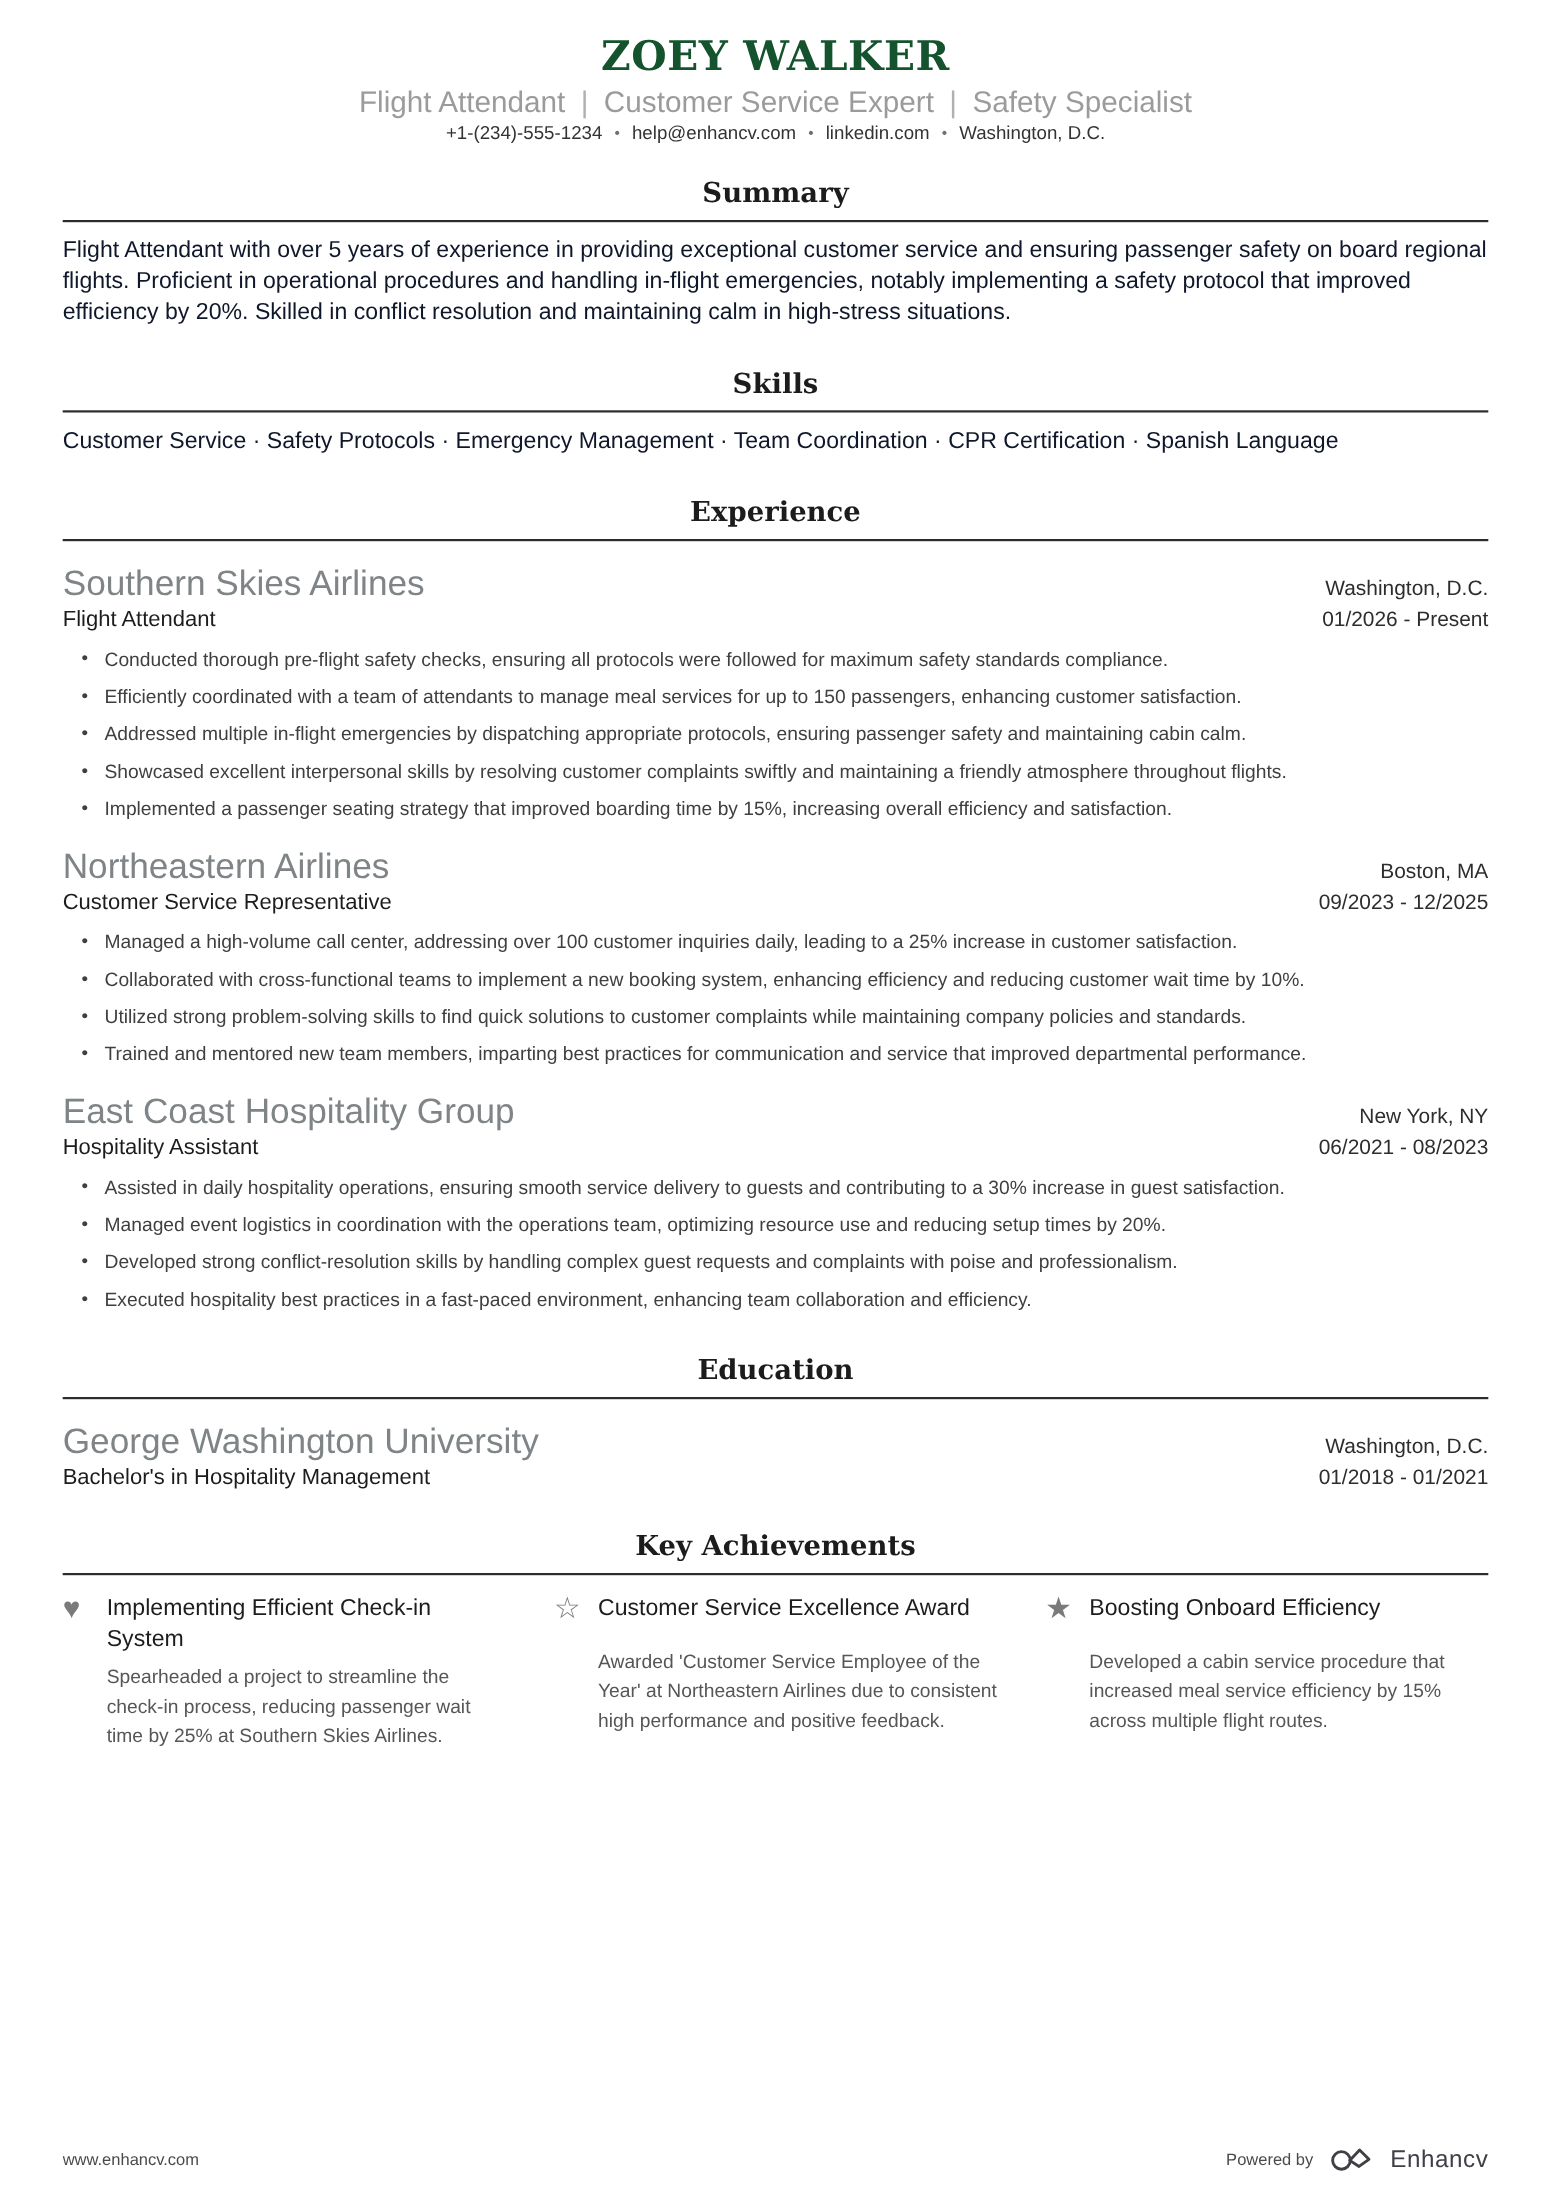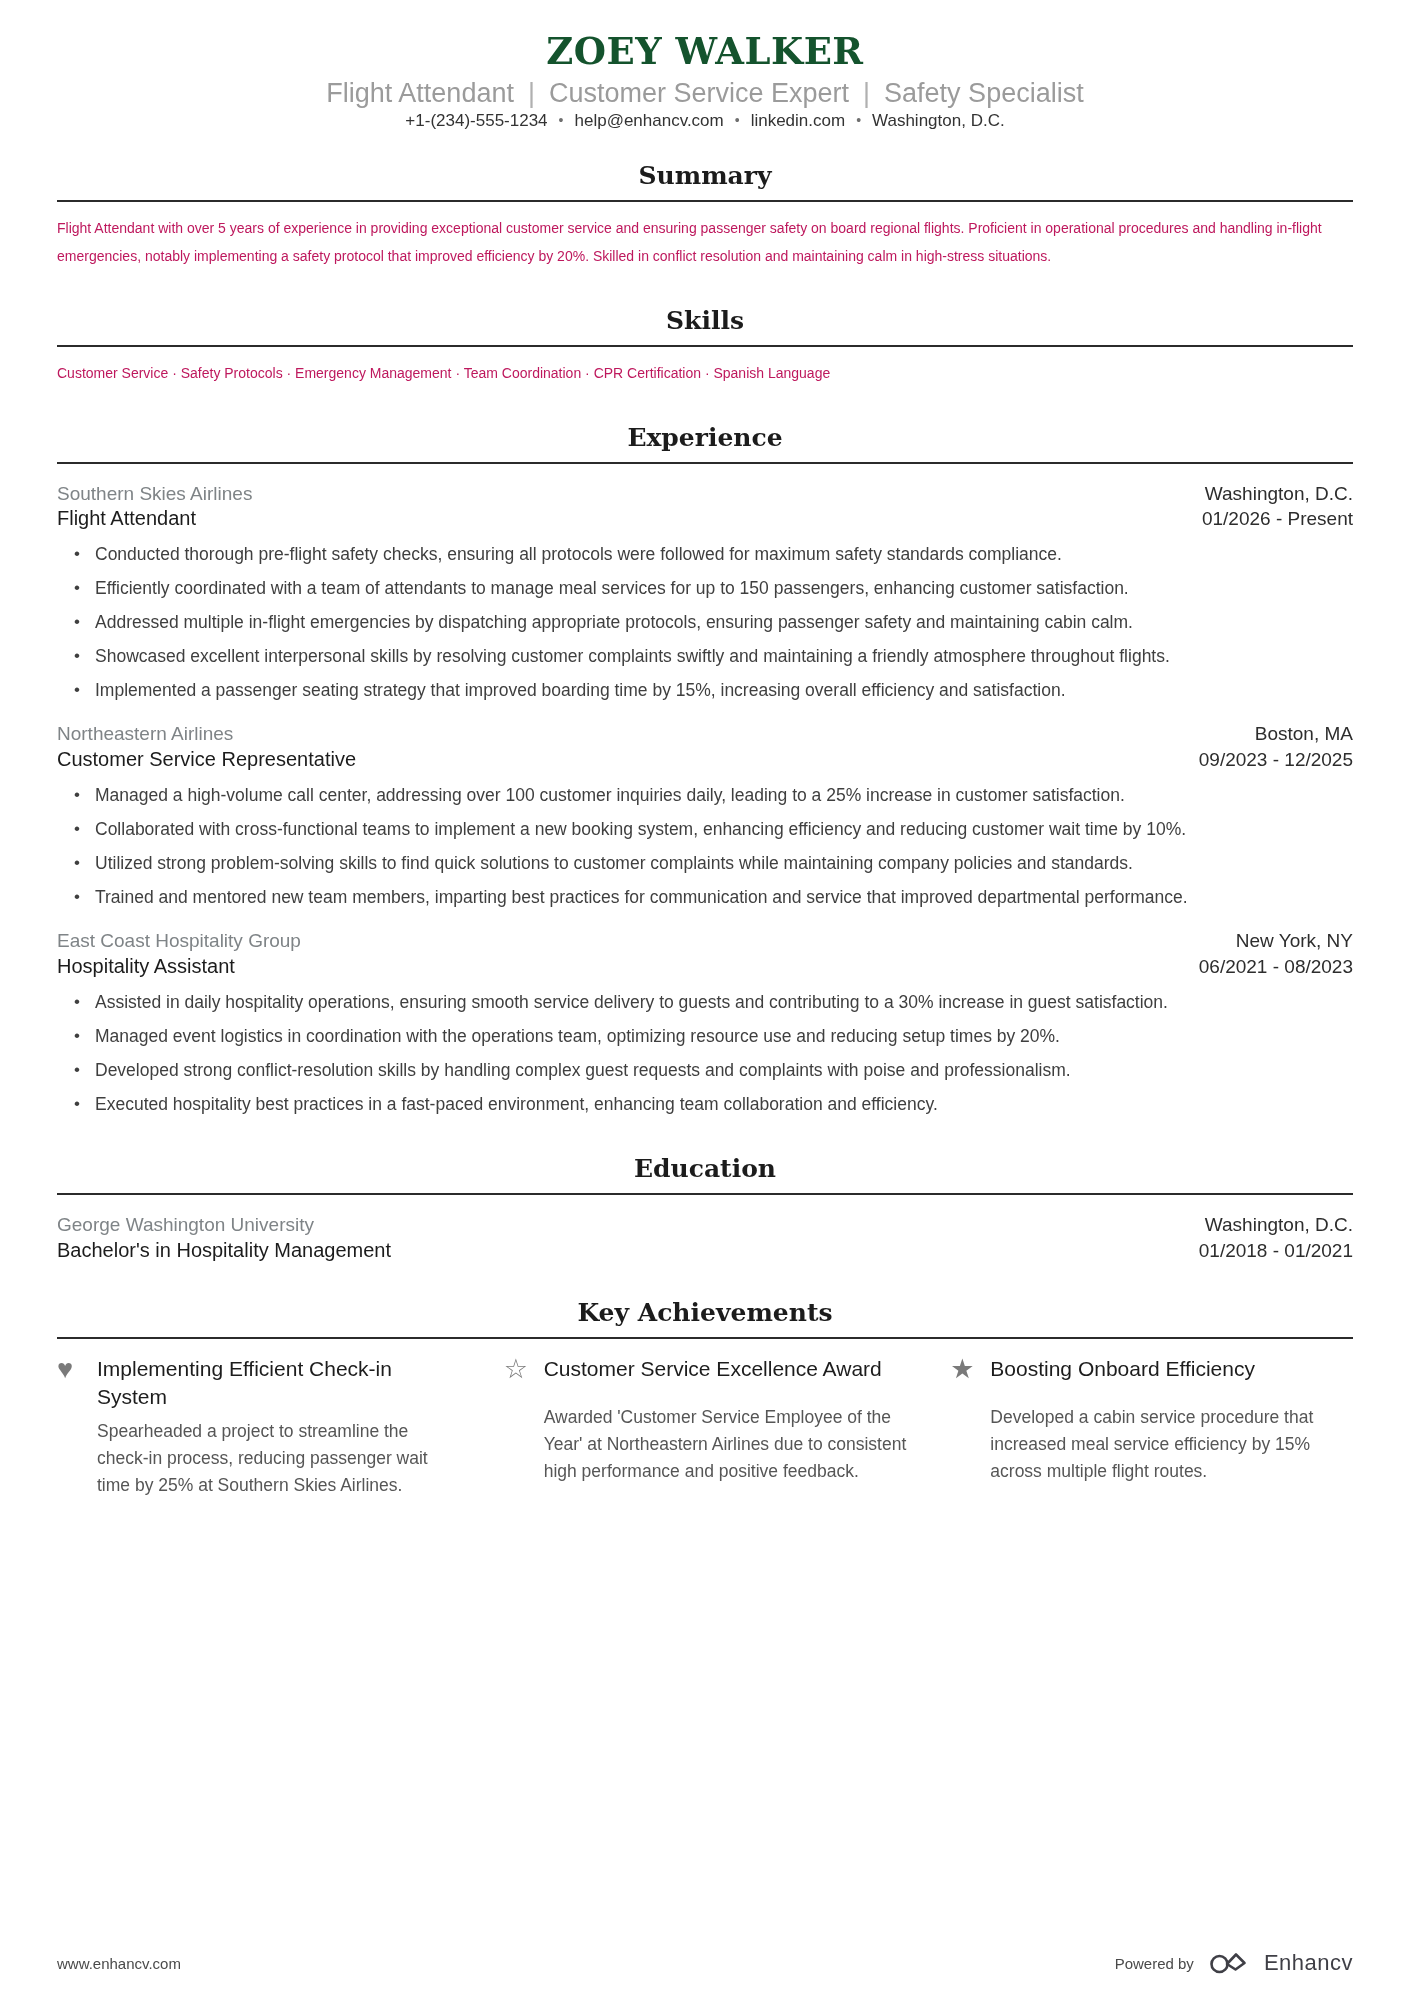--- a/index.html
+++ b/index.html
@@ -23,26 +23,26 @@
 
   
   .sec-head {
     font-family: "DejaVu Serif", serif; font-weight: 700;
     font-size: 25px; color: #1c1c1c; text-align: center;
     margin: 36px 0 10px 0;
   }
   .sec-head.first { margin-top: 30px; }
   .rule { border: 0; border-top: 2.5px solid #2b2b2b; margin: 0; }
 
-  .body-text { font-size: 14px; line-height: 28px; color: #be185d; margin-top: 12px; }
+  .body-text { font-size: 21px; line-height: 28px; color: #0f172a; margin-top: 12px; }
 
   
   .entry-head { display: flex; justify-content: space-between; align-items: baseline; margin-top: 18px; }
   .entry-sub  { display: flex; justify-content: space-between; align-items: baseline; margin-top: 2px; }
-  .company { font-size: 19px; color: #7f8487; line-height: 1.25; }
+  .company { font-size: 32px; color: #7f8487; line-height: 1.25; }
   .place   { font-size: 19px; color: #2d2d2d; }
   .role    { font-size: 20px; color: #1c1c1c; }
   .dates   { font-size: 19px; color: #2d2d2d; }
 
   ul.bullets { list-style: none; margin: 10px 0 0 0; padding: 0; }
   ul.bullets li {
     position: relative; padding-left: 38px; margin: 6px 0;
     font-size: 17.5px; line-height: 28px; color: #3f3f3f;
   }
   ul.bullets li::before {

